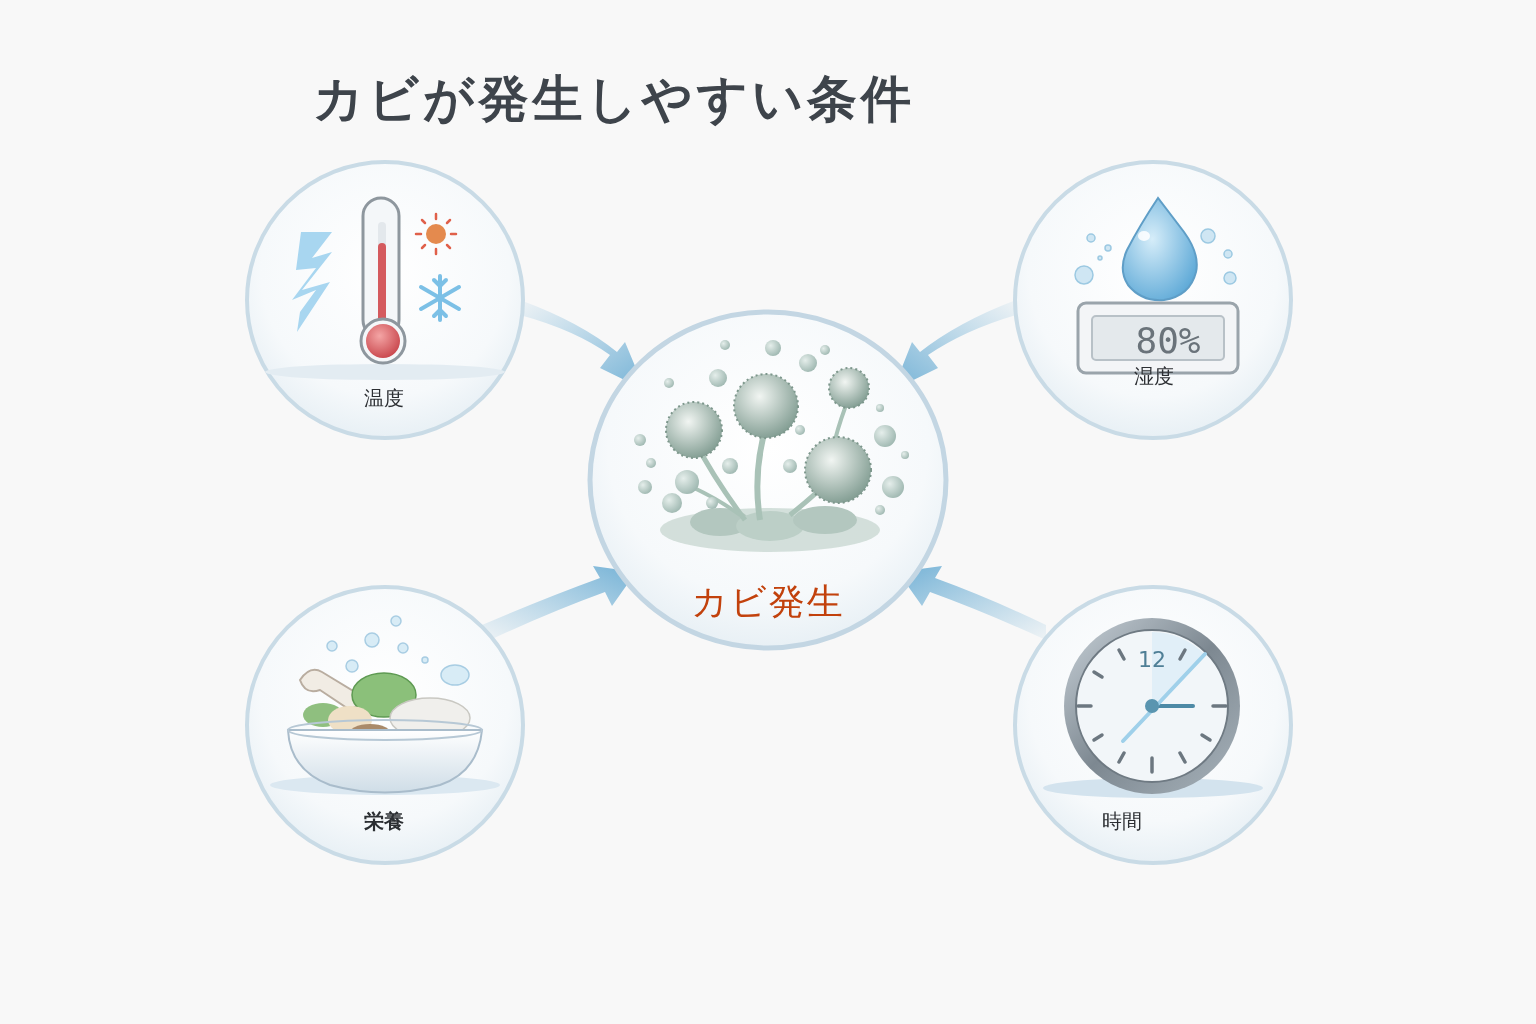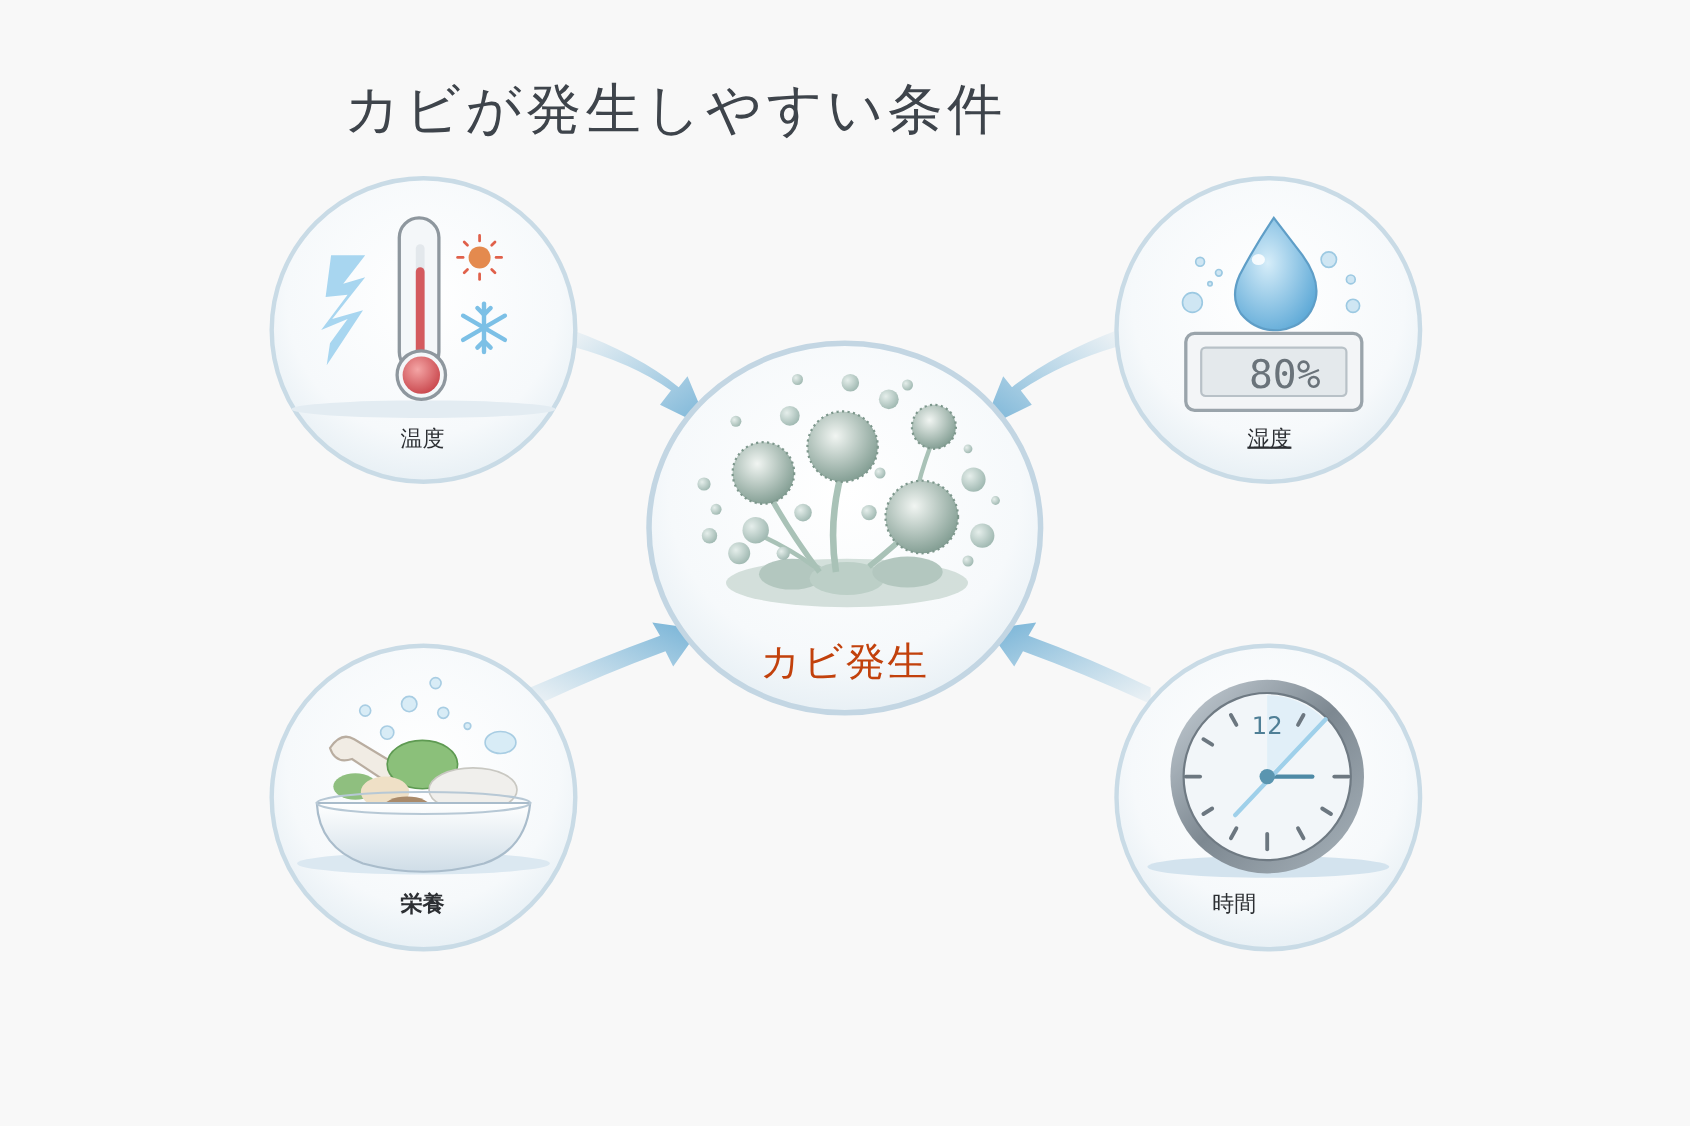--- a/index.html
+++ b/index.html
@@ -5,21 +5,21 @@
     html, body { margin: 0; padding: 0; }
     body {
       width: 1536px; height: 1024px; overflow: hidden;
       background: #f8f8f8;
       font-family: "DejaVu Sans", "Liberation Sans", sans-serif;
       position: relative;
     }
     .title {
       position: absolute; left: 0; top: 66px; width: 1228px;
       text-align: center; font-size: 50px; letter-spacing: 4px;
-      color: #3e444b; font-weight: normal;
+      color: #3e444b; font-weight: bold;
     }
     svg.canvas { position: absolute; left: 0; top: 0; }
     .node-label {
       position: absolute; width: 200px; text-align: center;
       font-size: 20px; color: #2c2f33;
     }
     .center-label { font-size: 36px; color: #c2410c; letter-spacing: 2px; }
   </style>
 </head>
 <body>
@@ -234,16 +234,16 @@
       </g>
       <line x1="1152" y1="706" x2="1193" y2="706" stroke="#4e8aa6" stroke-width="4" stroke-linecap="round"></line>
       <line x1="1123" y1="741" x2="1205" y2="654" stroke="#9fd0ea" stroke-width="4" stroke-linecap="round"></line>
       <circle cx="1152" cy="706" r="7" fill="#5a95b0"></circle>
       <text x="1152" y="667" text-anchor="middle" font-family="'DejaVu Sans', sans-serif" font-size="22" fill="#4f7f96">12</text>
     </g>
   </g>
 </svg>
 
 <div class="node-label" style="left:284px; top:385px;">温度</div>
-<div class="node-label" style="left:1054px; top:385px;text-decoration:underline;">湿度</div>
+<div class="node-label" style="left:1054px; top:363px;">湿度</div>
 <div class="node-label" style="left:284px; top:808px;font-weight:bold;">栄養</div>
 <div class="node-label" style="left:1022px; top:808px;">時間</div>
 <div class="node-label center-label" style="left:668px; top:578px;">カビ発生</div>
 
 </body></html>

